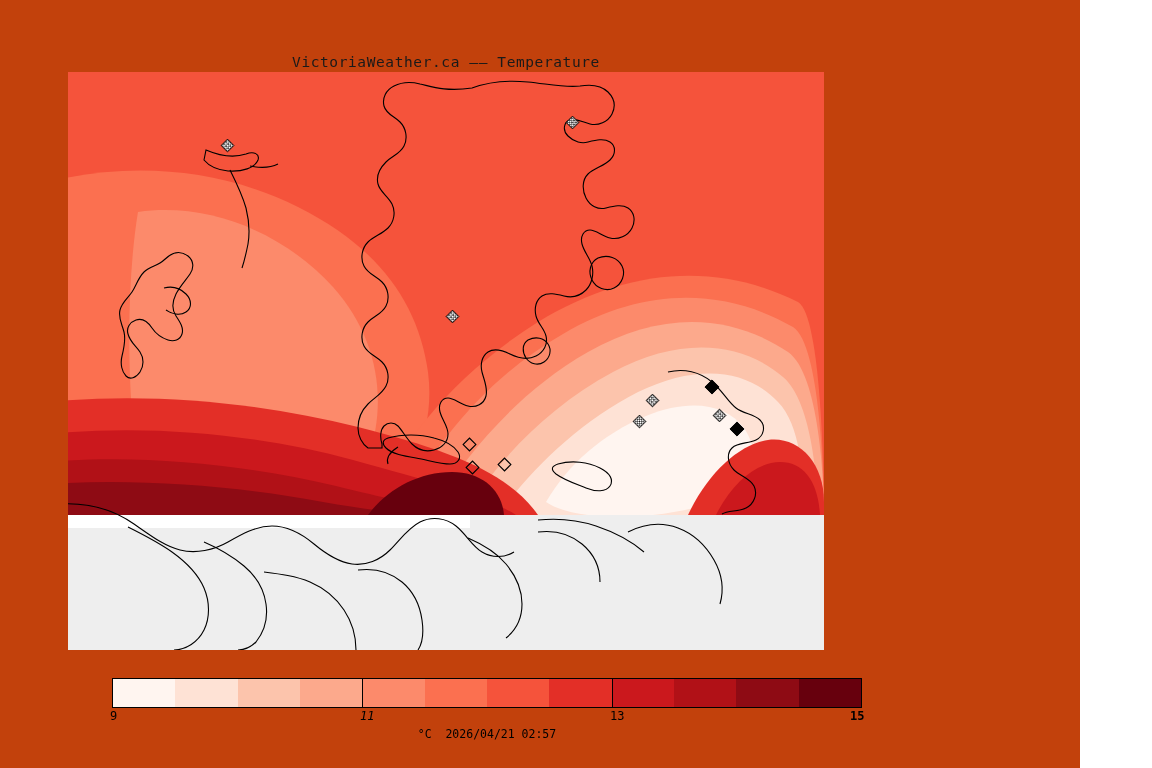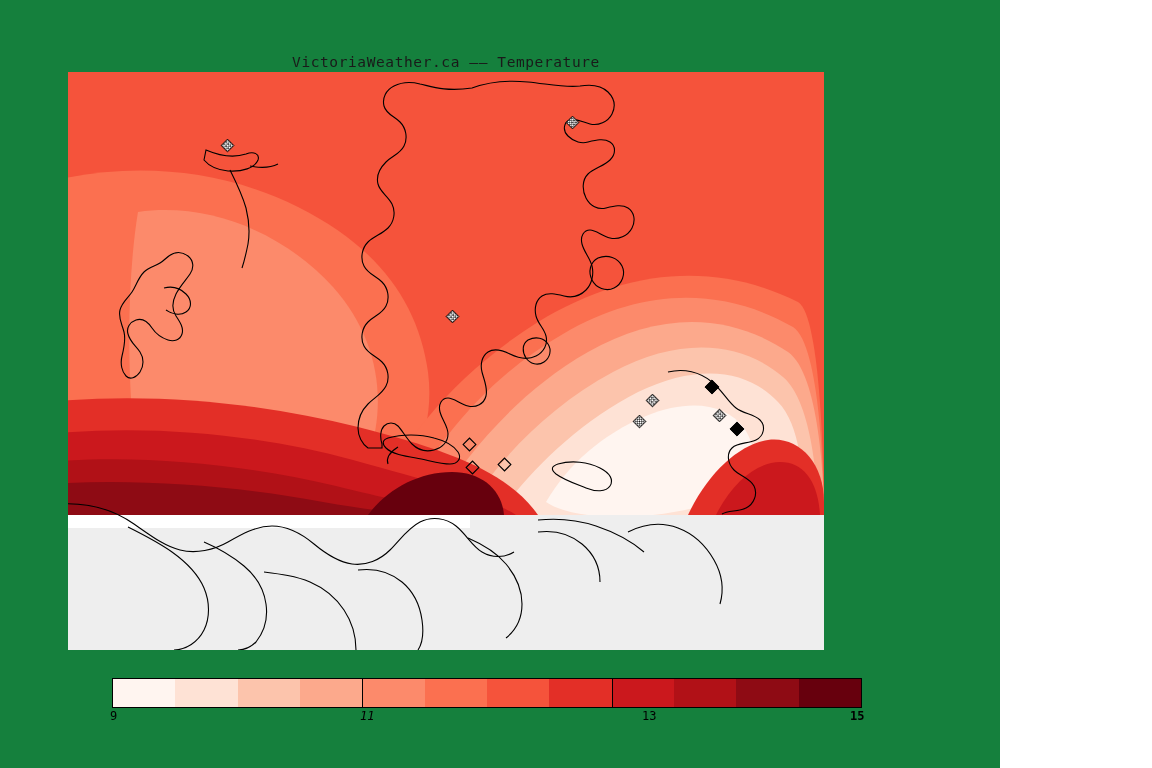--- a/index.html
+++ b/index.html
@@ -9,23 +9,23 @@
   }
   body {
     width: 1152px;
     height: 768px;
     font-family: "DejaVu Sans", sans-serif;
     overflow: hidden;
     position: relative;
   }
   #page {
     position: relative;
-    width: 1000px;
+    width: 1080px;
     height: 768px;
-    background: #15803d;
+    background: #c2410c;
   }
   
   .map-title {
     position: absolute;
     left: 68px;
     top: 54px;
     width: 756px;
     text-align: center;
     font-family: "DejaVu Sans Mono", monospace;
     font-size: 14.5px;
@@ -304,18 +304,19 @@
         <div class="cbar-seg" style="background: rgb(142, 11, 20);"></div>
         <div class="cbar-seg" style="background: rgb(103, 0, 13);"></div>
       </div>
     <div class="cbar-tick" style="left:0px;"></div>
     <div class="cbar-tick" style="left:250px;"></div>
     <div class="cbar-tick" style="left:500px;"></div>
     <div class="cbar-tick" style="left:749px;"></div>
 
     <div class="cbar-ticklabel" style="left:-2px;">9</div>
     <div class="cbar-ticklabel" style="left:248px;font-style:italic;">11</div>
-    <div class="cbar-ticklabel" style="left:498px;margin-left:32px;">13</div>
+    <div class="cbar-ticklabel" style="left:498px;">13</div>
     <div class="cbar-ticklabel" style="left:738px;font-weight:bold;">15</div>
   </div>
 
+  <div class="cbar-caption">°C  2026/04/21 02:57</div>
 
 </div>
 
 </body></html>

